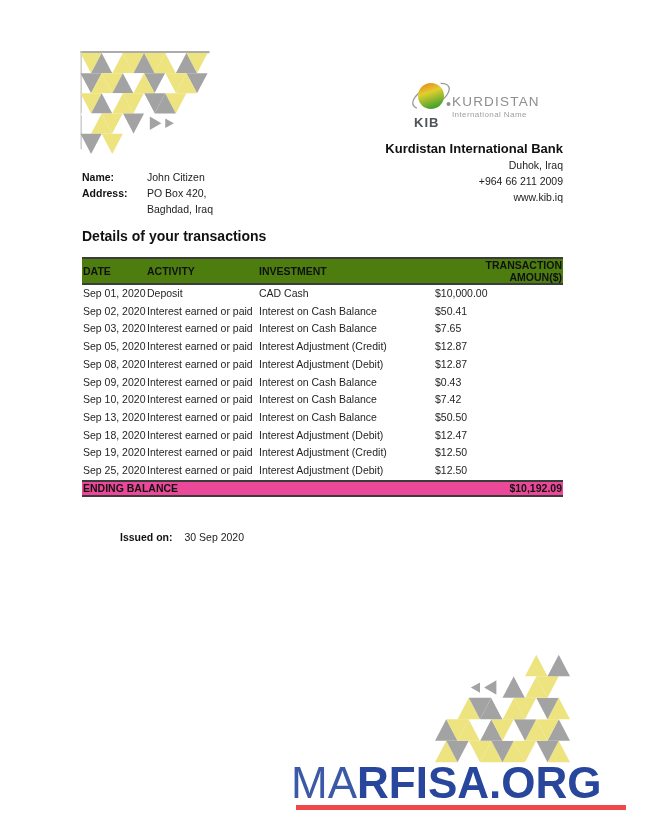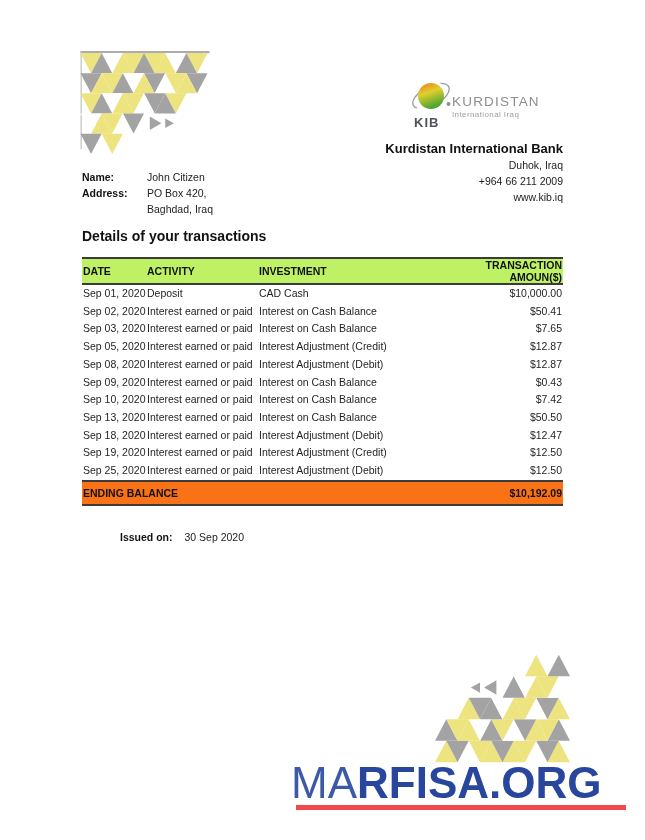--- a/index.html
+++ b/index.html
@@ -54,37 +54,37 @@
     font-size: 14px; font-weight: bold; color: #111;
   }
 
   
   .stmt-table {
     position: absolute; left: 82px; top: 257px; width: 481px;
     border-collapse: collapse; table-layout: fixed;
     font-size: 10.5px; color: #1f1f1f;
   }
   .stmt-table thead th {
-    background: #bef264;
+    background: #4d7c0f;
     border-top: 2px solid #3b3b3b;
     border-bottom: 2px solid #3b3b3b;
     font-weight: bold; text-align: left;
     height: 16px; padding: 0 1px; font-size: 10.5px; color: #111;
   }
   .stmt-table thead th.num { text-align: right; }
   .stmt-table tbody td {
     height: 17.7px; padding: 0 1px; line-height: 17.7px;
     white-space: nowrap; overflow: hidden; margin-left: 28px;
   }
-  .stmt-table tbody td:last-child { text-align: right; }
+  .stmt-table tbody td:last-child { }
   .stmt-table tfoot td {
-    background: #f97316;
+    background: #ec4899;
     border-top: 2px solid #3b3b3b;
     border-bottom: 2.5px solid #3b3b3b;
-    font-weight: bold; height: 24px; padding: 0 1px; color: #111;
+    font-weight: bold; height: 15px; padding: 0 1px; color: #111;
   }
   .stmt-table tfoot td.num { text-align: right; }
 
   
   .issued { position: absolute; left: 82px; top: 531px; font-size: 10.5px; padding-left: 38px; }
   .issued .lbl { font-weight: bold; color: #111; }
   .issued .val { margin-left: 9px; color: #222; }
 
   
   .watermark {
@@ -164,21 +164,21 @@
           <stop offset="45%" stop-color="#e0cf2d"></stop>
           <stop offset="100%" stop-color="#4ca430"></stop>
         </linearGradient>
       </defs>
       <ellipse cx="19" cy="16" rx="20" ry="9.5" transform="rotate(-28 19 16)" fill="none" stroke="#9a9a9a" stroke-width="1.3" stroke-dasharray="26 17"></ellipse>
       <circle cx="19" cy="16" r="13" fill="url(#sphereGrad)"></circle>
       <circle cx="36.5" cy="24" r="2" fill="#8f8f8f"></circle>
     </svg>
     <div class="kib-abbr">KIB</div>
     <div class="kib-brand">KURDISTAN</div>
-    <div class="kib-brand-sub">International Iraq</div>
+    <div class="kib-brand-sub">International Name</div>
   </div>
 
   <div class="bank-info">
     <div class="bank-name">Kurdistan International Bank</div>
     <div>Duhok, Iraq</div>
     <div>+964 66 211 2009</div>
     <div>www.kib.iq</div>
   </div>
 
   <div class="customer">

